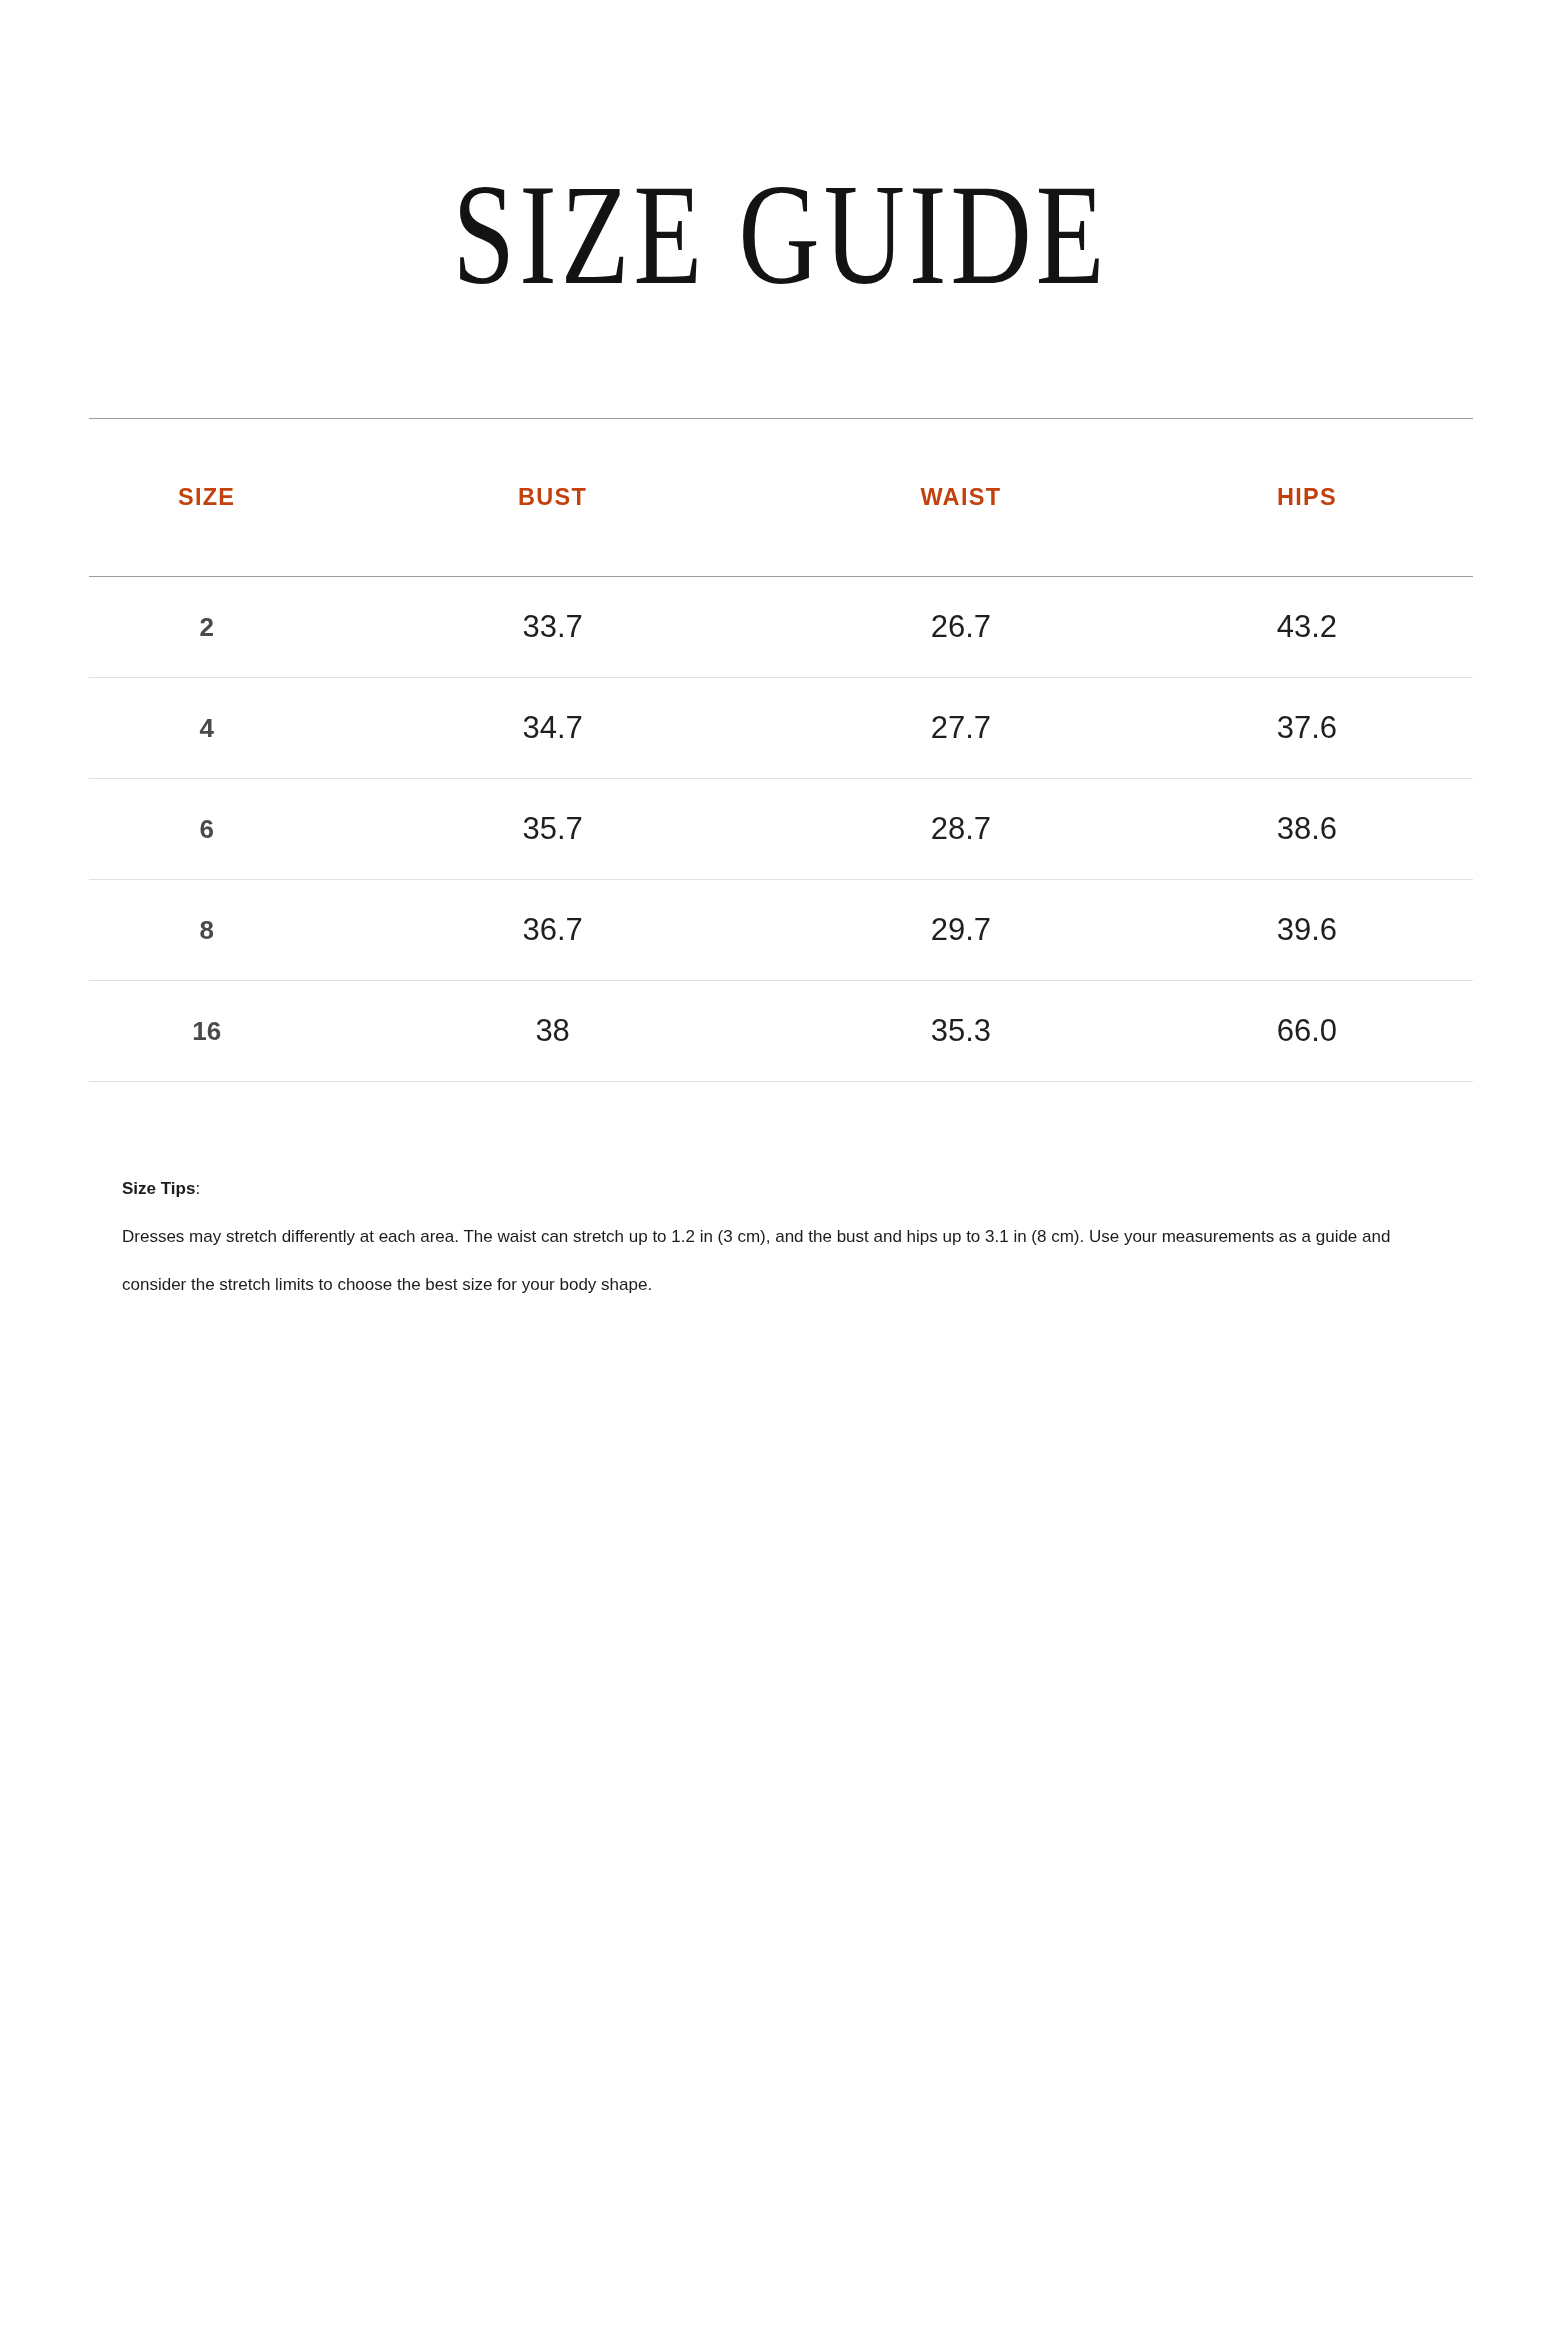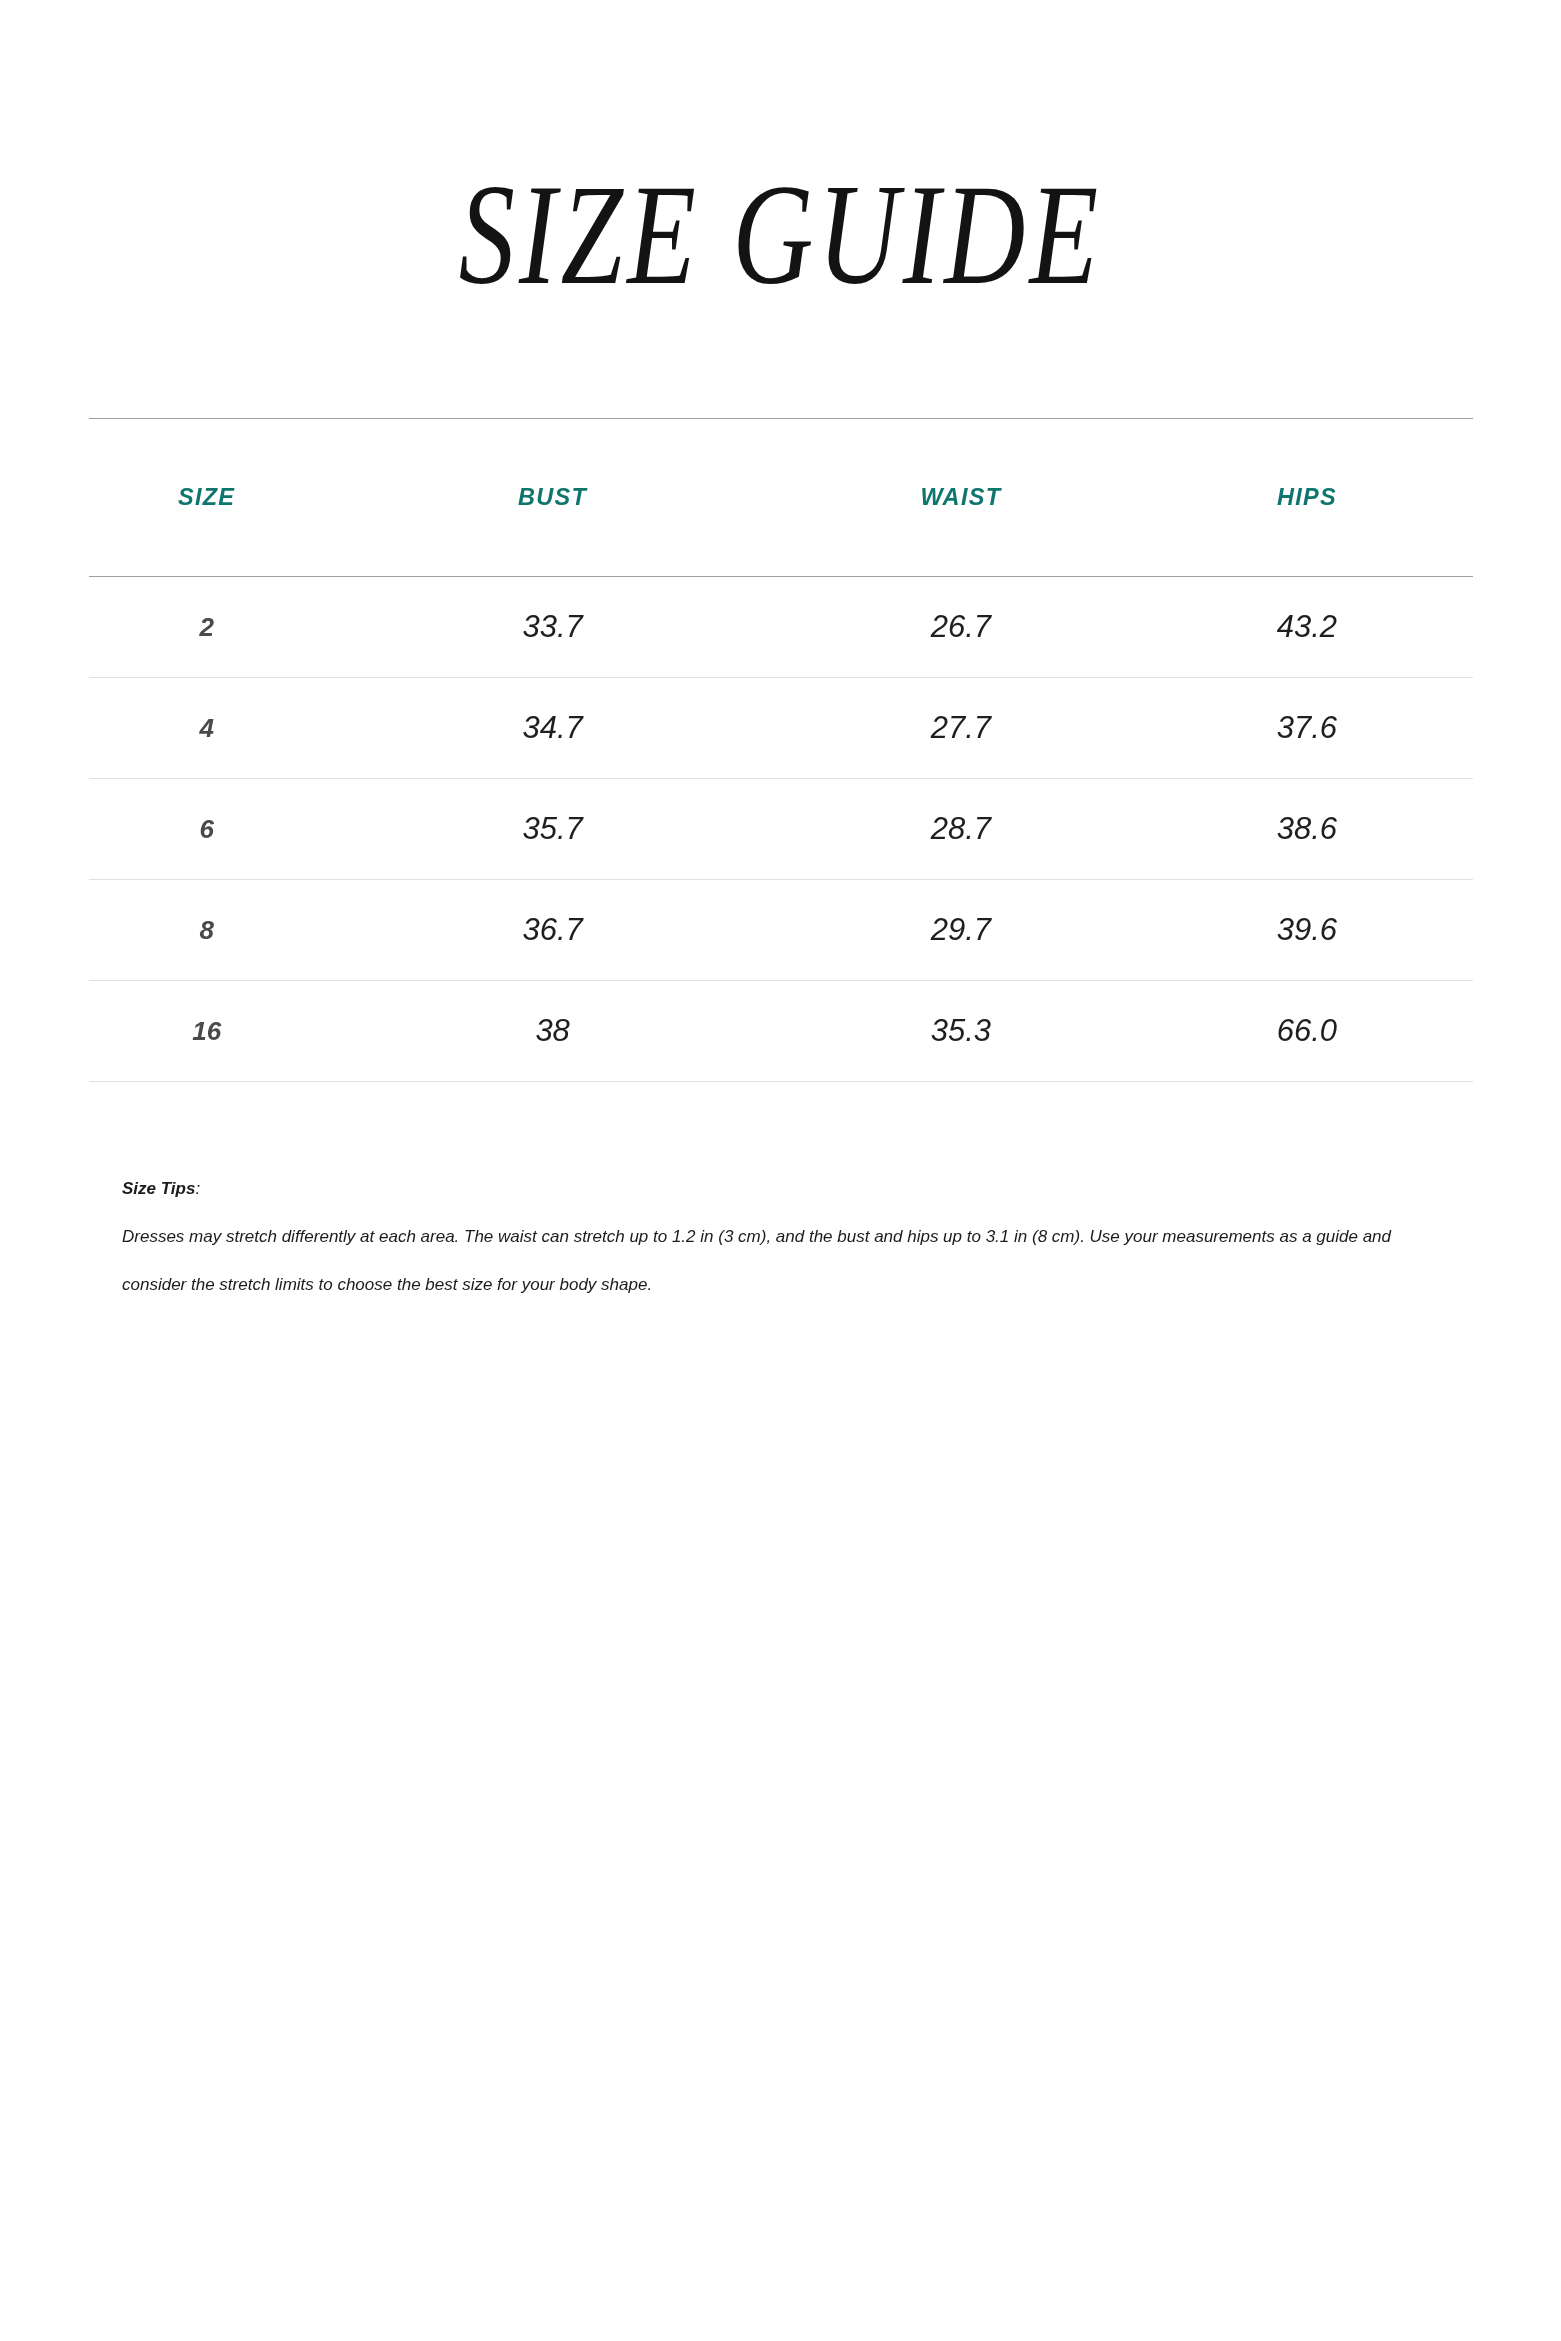--- a/index.html
+++ b/index.html
@@ -7,21 +7,20 @@
     padding: 0;
     background: #ffffff;
   }
   .page {
     position: relative;
     width: 1561px;
     height: 2342px;
     background: #ffffff;
     overflow: hidden;
     font-family: "Liberation Sans", sans-serif;
-    font-style: italic;
   }
   
   .title {
     margin: 160px 0 0 0;
     text-align: center;
     font-family: "Liberation Serif", serif;
     font-weight: 400;
     font-size: 144px;
     line-height: 149px;
     letter-spacing: 5.3px;
@@ -36,21 +35,21 @@
     border-collapse: collapse;
     table-layout: fixed;
   }
   .size-table thead th {
     height: 155px;
     border-top: 1.6px solid #9e9e9e;
     border-bottom: 1.6px solid #9e9e9e;
     font-size: 23.5px;
     font-weight: 700;
     letter-spacing: 1.3px;
-    color: #0f766e;
+    color: #c2410c;
     text-align: center;
     vertical-align: middle;
   }
   .size-table tbody th,
   .size-table tbody td {
     height: 98px;
     border-bottom: 1.1px solid #e1e1e1;
     text-align: center;
     vertical-align: middle;
   }

